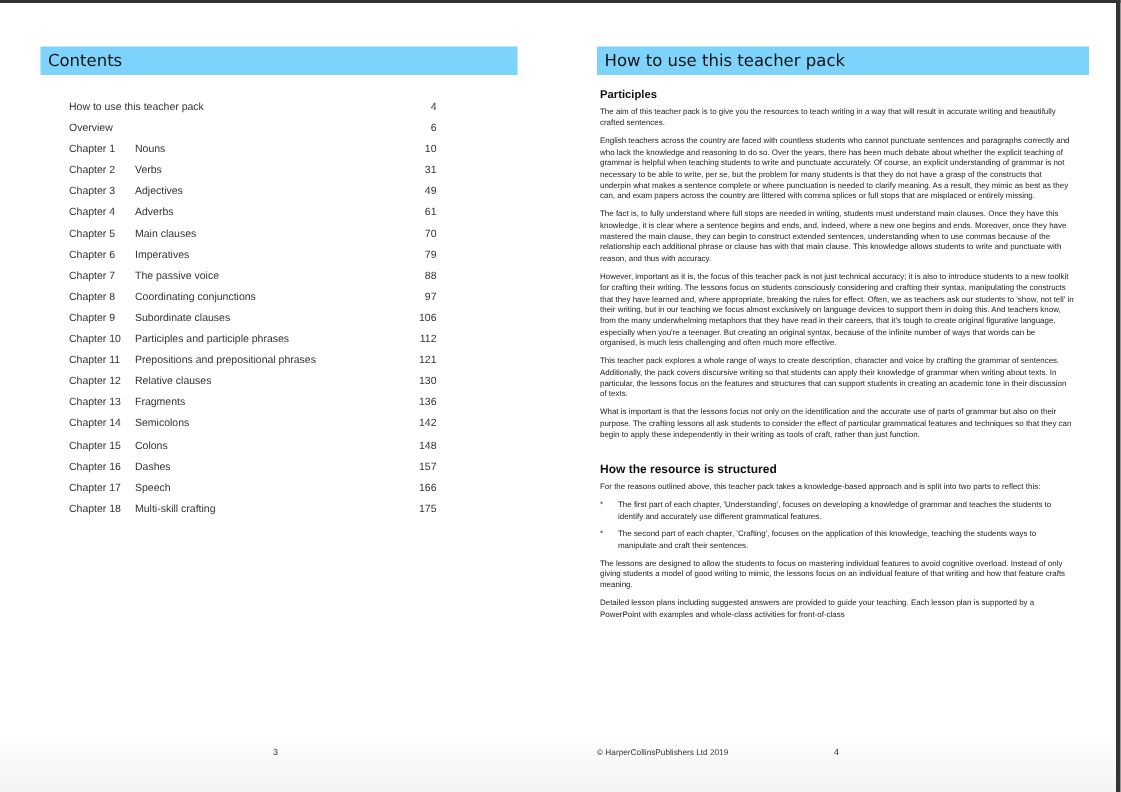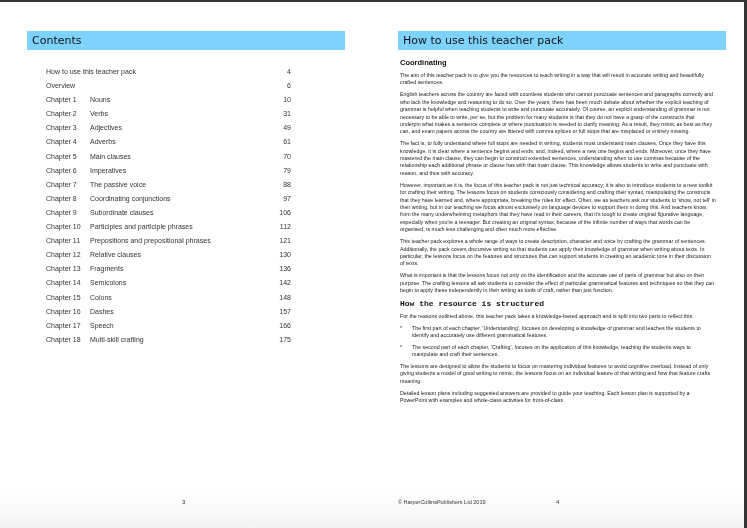--- a/index.html
+++ b/index.html
@@ -33,21 +33,21 @@
   .toc-title.full { left:0; }
   .toc-page { position:absolute; right:0; text-align:right; }
 
   .page-num { position:absolute; font-size:6px; color:#333; }
   .page-left .page-num { left:182px; top:497px; }
   .page-right .page-num { left:184px; top:497px; }
   .copyright { position:absolute; left:26px; top:497px; font-size:5.5px; color:#333; }
 
   .content { position:absolute; left:28px; top:56px; width:316px; font-size:5.3px; line-height:7.4px; color:#222; }
   .content h2 { font-size:7.5px; font-weight:bold; margin:0 0 5px 0; line-height:9px; color:#111; }
-  .content h2.second { font-size:8px; margin-top:4px;font-family:Liberation Mono, monospace; }
+  .content h2.second { font-size:8px; margin-top:14px; }
   .content p { margin:0 0 4.5px 0; }
   .bullets { margin:0 0 4.5px 0; padding:0; list-style:none; }
   .bullets li { position:relative; padding-left:12px; margin-bottom:4px; }
   .bullets li .mark { position:absolute; left:0; top:0; }
 </style>
 </head>
 <body>
 
 <div class="top-edge"></div>
 <div class="right-edge"></div>
@@ -154,21 +154,21 @@
         <span class="toc-title">Multi-skill crafting</span>
         <span class="toc-page">175</span>
       </div>
     </div>
   <div class="page-num">3</div>
 </div>
 
 <div class="page page-right">
   <div class="header-bar">How to use this teacher pack</div>
   <div class="content">
-    <h2>Coordinating</h2>
+    <h2>Participles</h2>
     <div id="intro-paras">
         <p>The aim of this teacher pack is to give you the resources to teach writing in a way that will result in accurate writing and beautifully crafted sentences.</p>
         <p>English teachers across the country are faced with countless students who cannot punctuate sentences and paragraphs correctly and who lack the knowledge and reasoning to do so. Over the years, there has been much debate about whether the explicit teaching of grammar is helpful when teaching students to write and punctuate accurately. Of course, an explicit understanding of grammar is not necessary to be able to write, per se, but the problem for many students is that they do not have a grasp of the constructs that underpin what makes a sentence complete or where punctuation is needed to clarify meaning. As a result, they mimic as best as they can, and exam papers across the country are littered with comma splices or full stops that are misplaced or entirely missing.</p>
         <p>The fact is, to fully understand where full stops are needed in writing, students must understand main clauses. Once they have this knowledge, it is clear where a sentence begins and ends, and, indeed, where a new one begins and ends. Moreover, once they have mastered the main clause, they can begin to construct extended sentences, understanding when to use commas because of the relationship each additional phrase or clause has with that main clause. This knowledge allows students to write and punctuate with reason, and thus with accuracy.</p>
         <p>However, important as it is, the focus of this teacher pack is not just technical accuracy; it is also to introduce students to a new toolkit for crafting their writing. The lessons focus on students consciously considering and crafting their syntax, manipulating the constructs that they have learned and, where appropriate, breaking the rules for effect. Often, we as teachers ask our students to 'show, not tell' in their writing, but in our teaching we focus almost exclusively on language devices to support them in doing this. And teachers know, from the many underwhelming metaphors that they have read in their careers, that it's tough to create original figurative language, especially when you're a teenager. But creating an original syntax, because of the infinite number of ways that words can be organised, is much less challenging and often much more effective.</p>
         <p>This teacher pack explores a whole range of ways to create description, character and voice by crafting the grammar of sentences. Additionally, the pack covers discursive writing so that students can apply their knowledge of grammar when writing about texts. In particular, the lessons focus on the features and structures that can support students in creating an academic tone in their discussion of texts.</p>
         <p>What is important is that the lessons focus not only on the identification and the accurate use of parts of grammar but also on their purpose. The crafting lessons all ask students to consider the effect of particular grammatical features and techniques so that they can begin to apply these independently in their writing as tools of craft, rather than just function.</p>
       </div>
     <h2 class="second">How the resource is structured</h2>
     <p>For the reasons outlined above, this teacher pack takes a knowledge-based approach and is split into two parts to reflect this:</p>

